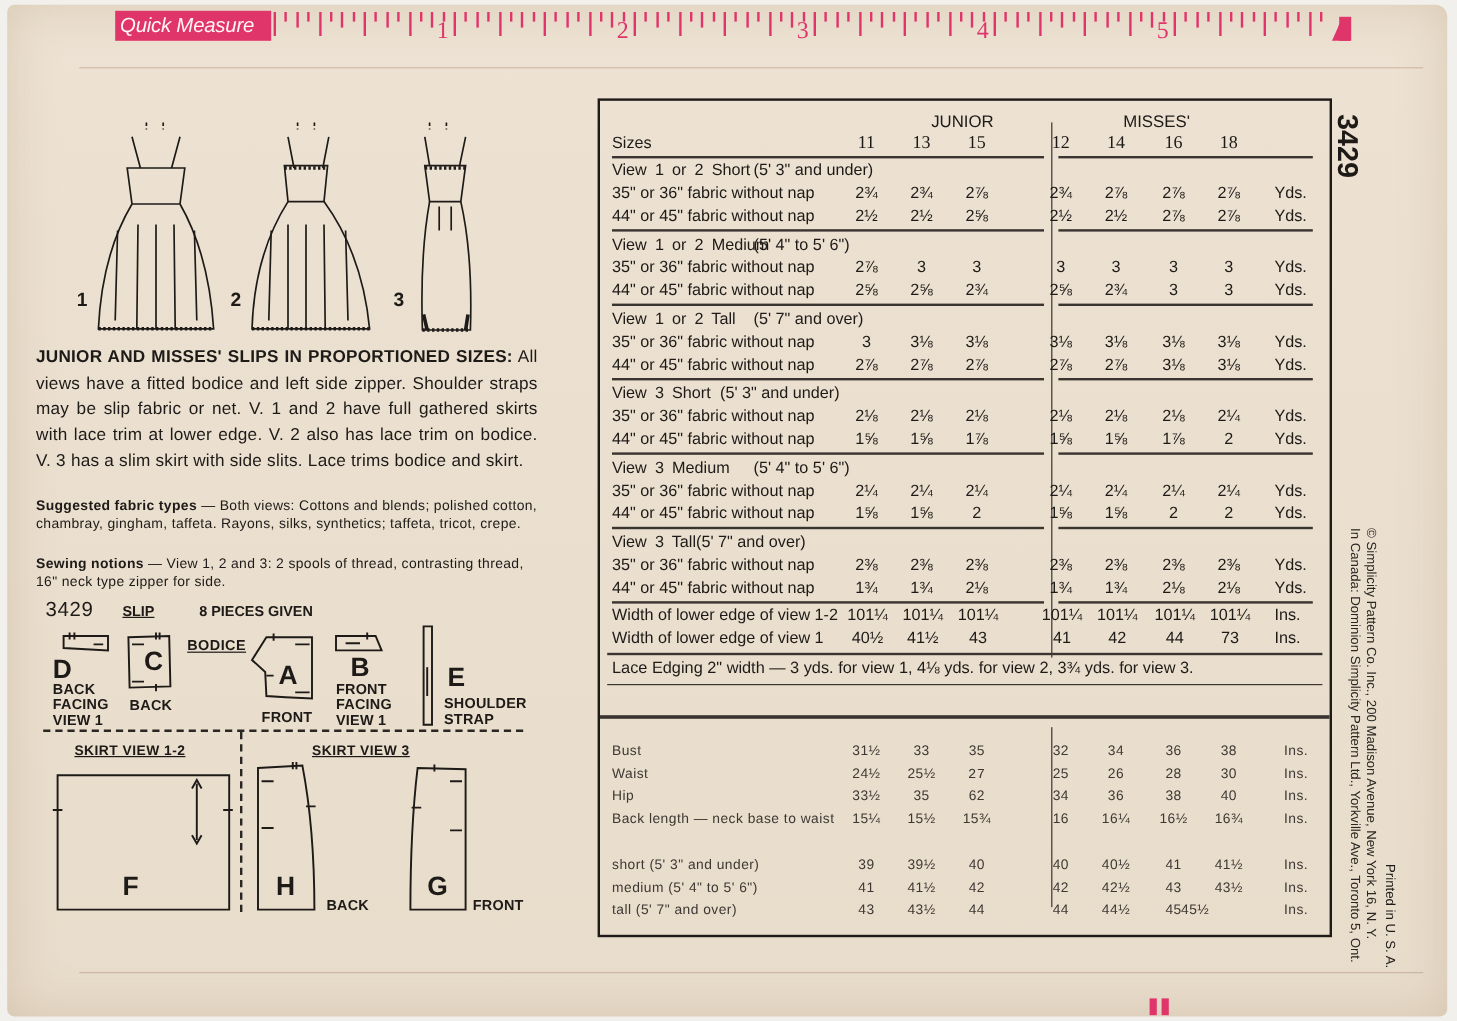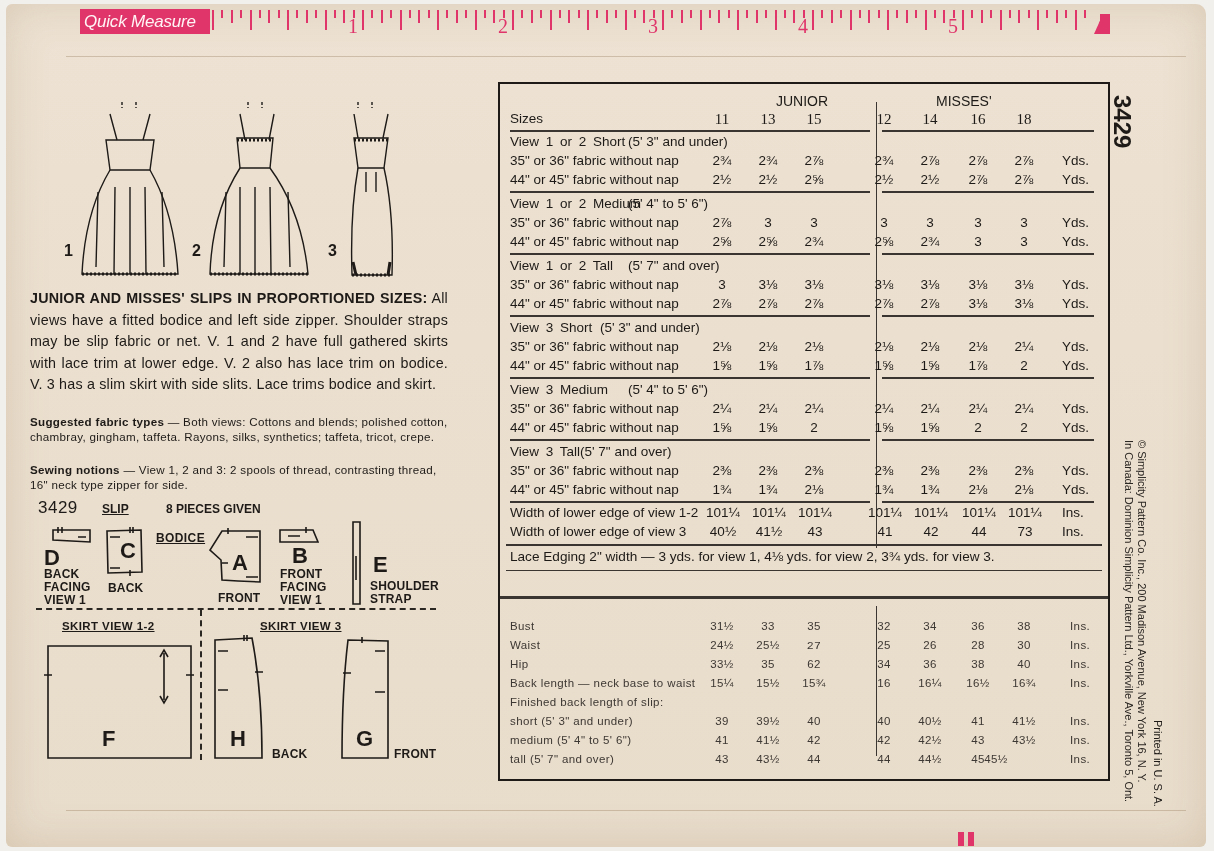--- a/index.html
+++ b/index.html
@@ -7,21 +7,21 @@
   body { font-family: "Liberation Sans", "DejaVu Sans", sans-serif; color: #1d1a17; position: relative; }
   .envelope {
     position: absolute; left: 6px; top: 4px; width: 1200px; height: 843px;
     background: linear-gradient(180deg, #ede2d3 0%, #ebdfcf 40%, #e8dccb 100%);
     border-radius: 6px 10px 6px 6px;
     box-shadow: inset 0 0 40px rgba(160,130,90,0.25);
   }
   .flap-line { position: absolute; left: 60px; right: 20px; top: 52px; height: 1px; background: rgba(150,120,90,0.35); }
   .flap-line.bottom { top: 806px; }
   
-  .ruler { position: absolute; left: 80px; top: 6px; width: 875px; height: 32px; }
+  .ruler { position: absolute; left: 96px; top: 6px; width: 875px; height: 32px; }
   .qm-badge {
     position: absolute; left: 0; top: 3px; width: 130px; height: 25px; background: #e0356a;
     color: #fff4f6; font-style: italic; font-size: 17px; line-height: 25px; padding-left: 4px;
     font-family: "Liberation Sans", sans-serif; letter-spacing: -0.2px;
   }
   .tick { position: absolute; top: 4px; width: 2px; background: #e0356a; }
   .tick.s { height: 8px; } .tick.m { height: 13px; } .tick.l { height: 20px; }
   .inch-label { position: absolute; top: 9px; color: #e0356a; font-size: 20px; font-family: "Liberation Serif", serif; }
   .ruler-arrow { position: absolute; left: 1014px; top: 8px; width: 0; height: 0; border-left: 9px solid transparent; border-right: 6px solid transparent; border-bottom: 20px solid #e0356a; }
   .ruler-arrow::after { content:""; position:absolute; left:-3px; top:0; width:10px; height:20px; background:#e0356a; }
@@ -470,21 +470,21 @@
       <span class="c" style="left: 188px; width: 50px;">101¼</span>
       <span class="c" style="left: 234px; width: 50px;">101¼</span>
       <span class="c" style="left: 280px; width: 50px;">101¼</span>
       <span class="c" style="left: 350px; width: 50px;">101¼</span>
       <span class="c" style="left: 396px; width: 50px;">101¼</span>
       <span class="c" style="left: 444px; width: 50px;">101¼</span>
       <span class="c" style="left: 490px; width: 50px;">101¼</span>
       <span class="unit">Ins.</span>
     </div>
     <div class="row" style="top: 440px;">
-      <span class="lab hdr-b">Width of lower edge of view 3</span>
+      <span class="lab hdr-b">Width of lower edge of view 1</span>
       <span class="c" style="left: 188px; width: 50px;">40½</span>
       <span class="c" style="left: 234px; width: 50px;">41½</span>
       <span class="c" style="left: 280px; width: 50px;">43</span>
       <span class="c" style="left: 350px; width: 50px;">41</span>
       <span class="c" style="left: 396px; width: 50px;">42</span>
       <span class="c" style="left: 444px; width: 50px;">44</span>
       <span class="c" style="left: 490px; width: 50px;">73</span>
       <span class="unit">Ins.</span>
     </div>
     <div class="hr" style="left: 6px; width: 596px; top: 460px;"></div>
@@ -529,31 +529,20 @@
       <span class="lab">Back length — neck base to waist</span>
       <span class="c" style="left: 190px;">15¼</span>
       <span class="c" style="left: 236px;">15½</span>
       <span class="c" style="left: 282px;">15¾</span>
       <span class="c" style="left: 352px;">16</span>
       <span class="c" style="left: 398px;">16¼</span>
       <span class="c" style="left: 446px;">16½</span>
       <span class="c" style="left: 492px;">16¾</span>
       <span class="unit">Ins.</span>
     </div>
-    <div class="body-row" style="top: 612px;">
-      <span class="lab">Finished back length of slip:</span>
-      <span class="c" style="left: 190px;"></span>
-      <span class="c" style="left: 236px;"></span>
-      <span class="c" style="left: 282px;"></span>
-      <span class="c" style="left: 352px;"></span>
-      <span class="c" style="left: 398px;"></span>
-      <span class="c" style="left: 446px;"></span>
-      <span class="c" style="left: 492px;"></span>
-      <span class="unit"></span>
-    </div>
     <div class="body-row" style="top: 631px;">
       <span class="lab">short (5' 3" and under)</span>
       <span class="c" style="left: 190px;">39</span>
       <span class="c" style="left: 236px;">39½</span>
       <span class="c" style="left: 282px;">40</span>
       <span class="c" style="left: 352px;">40</span>
       <span class="c" style="left: 398px;">40½</span>
       <span class="c" style="left: 446px;">41</span>
       <span class="c" style="left: 492px;">41½</span>
       <span class="unit">Ins.</span>

